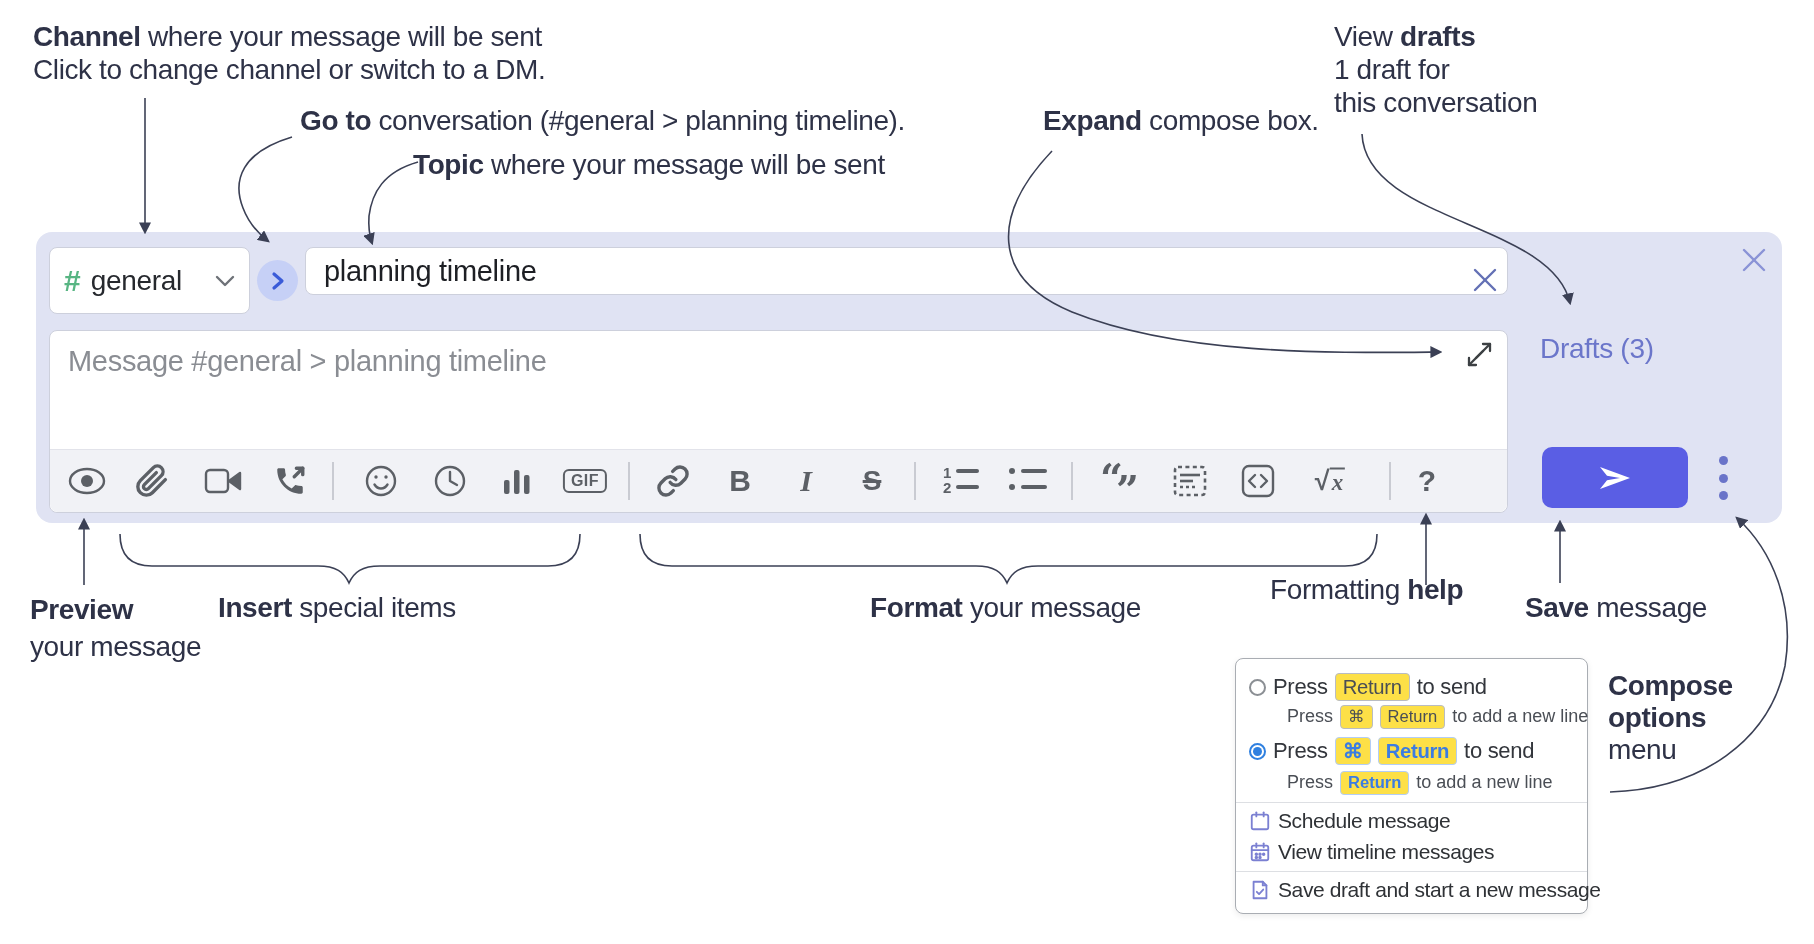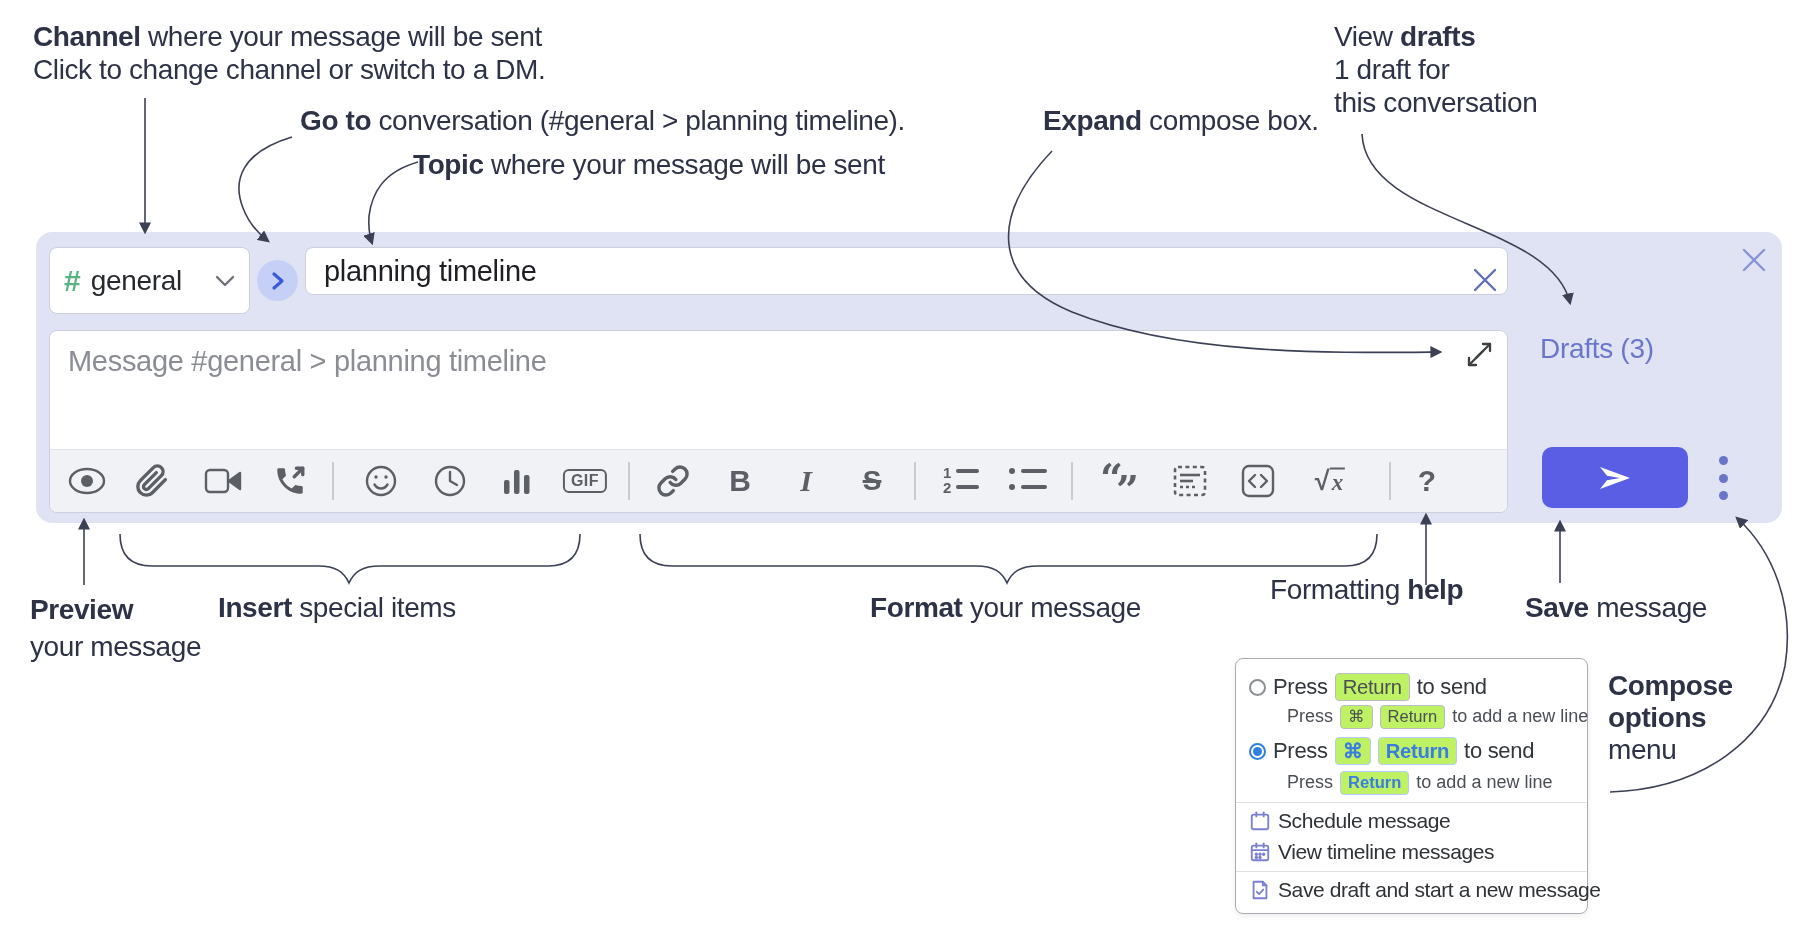--- a/index.html
+++ b/index.html
@@ -34,21 +34,21 @@
   .sqrt .ovl{font-family:"Liberation Serif",serif;font-style:italic;font-size:23px;border-top:2.4px solid #5c6066;padding:0 2px;margin-top:2px;}
   .drafts-link{left:1540px;top:333px;font-size:28px;letter-spacing:-0.3px;color:#6b76ca;cursor:pointer;}
   .send-btn{left:1542px;top:447px;width:146px;height:61px;background:#5a5ee4;border-radius:10px;display:flex;align-items:center;justify-content:center;cursor:pointer;border:none;}
   .dots{left:1710px;top:456px;width:26px;height:44px;display:flex;flex-direction:column;align-items:center;justify-content:space-between;cursor:pointer;}
   .dots i{width:9px;height:9px;border-radius:50%;background:#6a74c9;}
   
   .menu{left:1235px;top:658px;width:353px;height:256px;background:#fff;border:1.5px solid #a9adb3;border-radius:8px;box-sizing:border-box;box-shadow:0 2px 6px rgba(0,0,0,0.08);}
   .mrow{position:absolute;display:flex;align-items:center;gap:7px;white-space:nowrap;color:#33363c;}
   .mrow.main{font-size:22px;letter-spacing:-0.3px;}
   .mrow.sub{font-size:18px;color:#4a4e55;}
-  kbd{font-family:"Liberation Sans",sans-serif;display:inline-block;border:1px solid #b9bcc2;border-radius:4px;background:#bef264;padding:0 7px;line-height:1.3;color:#4a4e55;font-size:0.92em;}
+  kbd{font-family:"Liberation Sans",sans-serif;display:inline-block;border:1px solid #b9bcc2;border-radius:4px;background:#fde047;padding:0 7px;line-height:1.3;color:#4a4e55;font-size:0.92em;}
   kbd.blue{color:#3b7ce2;border-color:#b3cdf6;font-weight:600;}
   .radio{width:17px;height:17px;border:2px solid #8b8f94;border-radius:50%;box-sizing:border-box;background:#fff;flex:0 0 auto;}
   .radio.sel{border-color:#2f80e0;position:relative;}
   .radio.sel::after{content:"";position:absolute;left:2px;top:2px;width:9px;height:9px;border-radius:50%;background:#2f80e0;}
   .mdiv{position:absolute;left:0;width:100%;height:1px;background:#dddfe3;}
   .mitem{font-size:21px;letter-spacing:-0.4px;color:#2f3236;}
   
   svg.stroke{fill:none;stroke:#5c6066;stroke-width:2.4;stroke-linecap:round;stroke-linejoin:round;}
   .overlay{left:0;top:0;width:1814px;height:944px;pointer-events:none;z-index:6;}
 </style>

